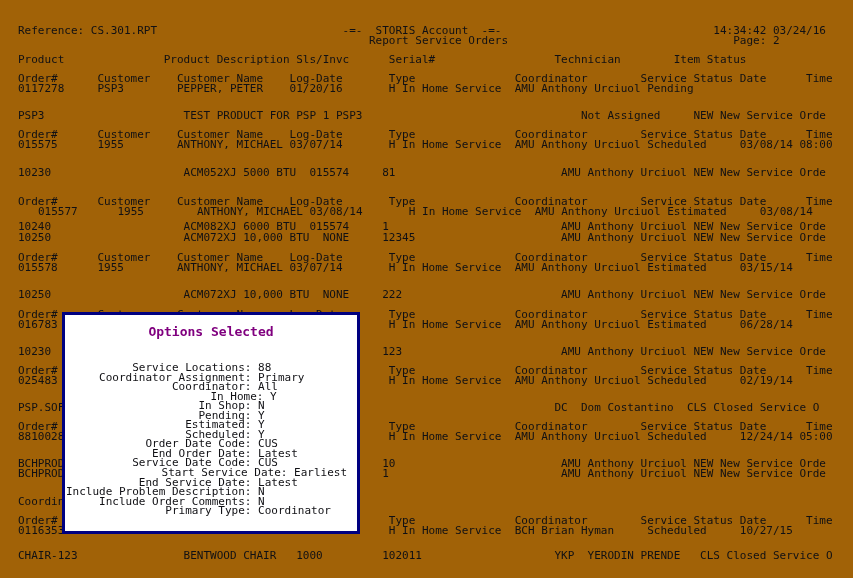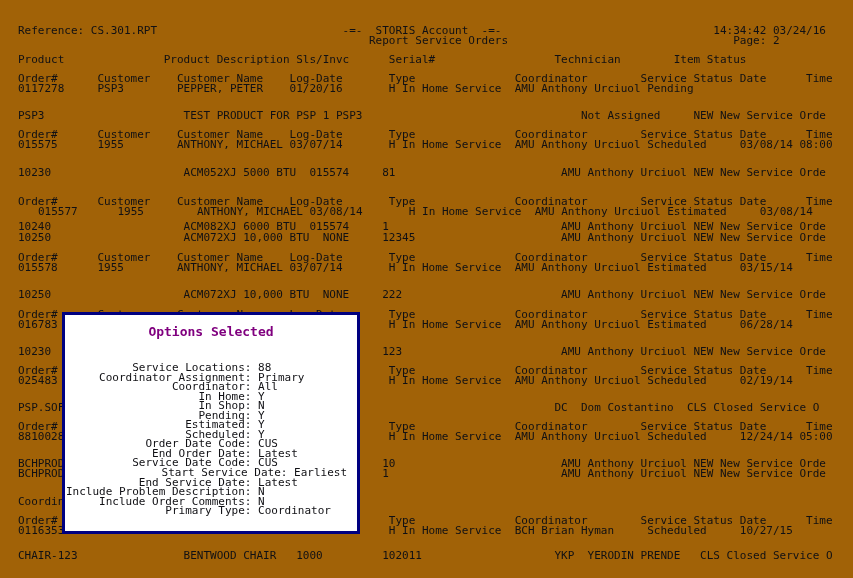--- a/index.html
+++ b/index.html
@@ -84,21 +84,21 @@
       <div class="rline" style="top: 525px; color: rgb(16, 16, 20);">0116353                                                 H In Home Service  BCH Brian Hyman     Scheduled     10/27/15</div>
       <div class="rline" style="top: 550px; color: rgb(16, 16, 20);">CHAIR-123                BENTWOOD CHAIR   1000         102011                    YKP  YERODIN PRENDE   CLS Closed Service O</div>
     </div>
 
   <div class="dialog" style="border-color: rgb(0, 0, 128);">
     <div class="dialog-title" style="color: rgb(128, 0, 127);">Options Selected</div>
     <div class="opts">
         <div class="opt-line" style="color: rgb(16, 16, 20);">          Service Locations: 88</div>
         <div class="opt-line" style="color: rgb(16, 16, 20);">     Coordinator Assignment: Primary</div>
         <div class="opt-line" style="color: rgb(16, 16, 20);">                Coordinator: All</div>
-        <div class="opt-line" style="color: rgb(16, 16, 20);">                    In Home: Y</div>
+        <div class="opt-line" style="color: rgb(16, 16, 20); padding-left: 12px;">                    In Home: Y</div>
         <div class="opt-line" style="color: rgb(16, 16, 20);">                    In Shop: N</div>
         <div class="opt-line" style="color: rgb(16, 16, 20);">                    Pending: Y</div>
         <div class="opt-line" style="color: rgb(16, 16, 20);">                  Estimated: Y</div>
         <div class="opt-line" style="color: rgb(16, 16, 20);">                  Scheduled: Y</div>
         <div class="opt-line" style="color: rgb(16, 16, 20);">            Order Date Code: CUS</div>
         <div class="opt-line" style="color: rgb(16, 16, 20);">             End Order Date: Latest</div>
         <div class="opt-line" style="color: rgb(16, 16, 20);">          Service Date Code: CUS</div>
         <div class="opt-line" style="color: rgb(16, 16, 20); padding-left: 36px;">         Start Service Date: Earliest</div>
         <div class="opt-line" style="color: rgb(16, 16, 20);">           End Service Date: Latest</div>
         <div class="opt-line" style="color: rgb(16, 16, 20);">Include Problem Description: N</div>

